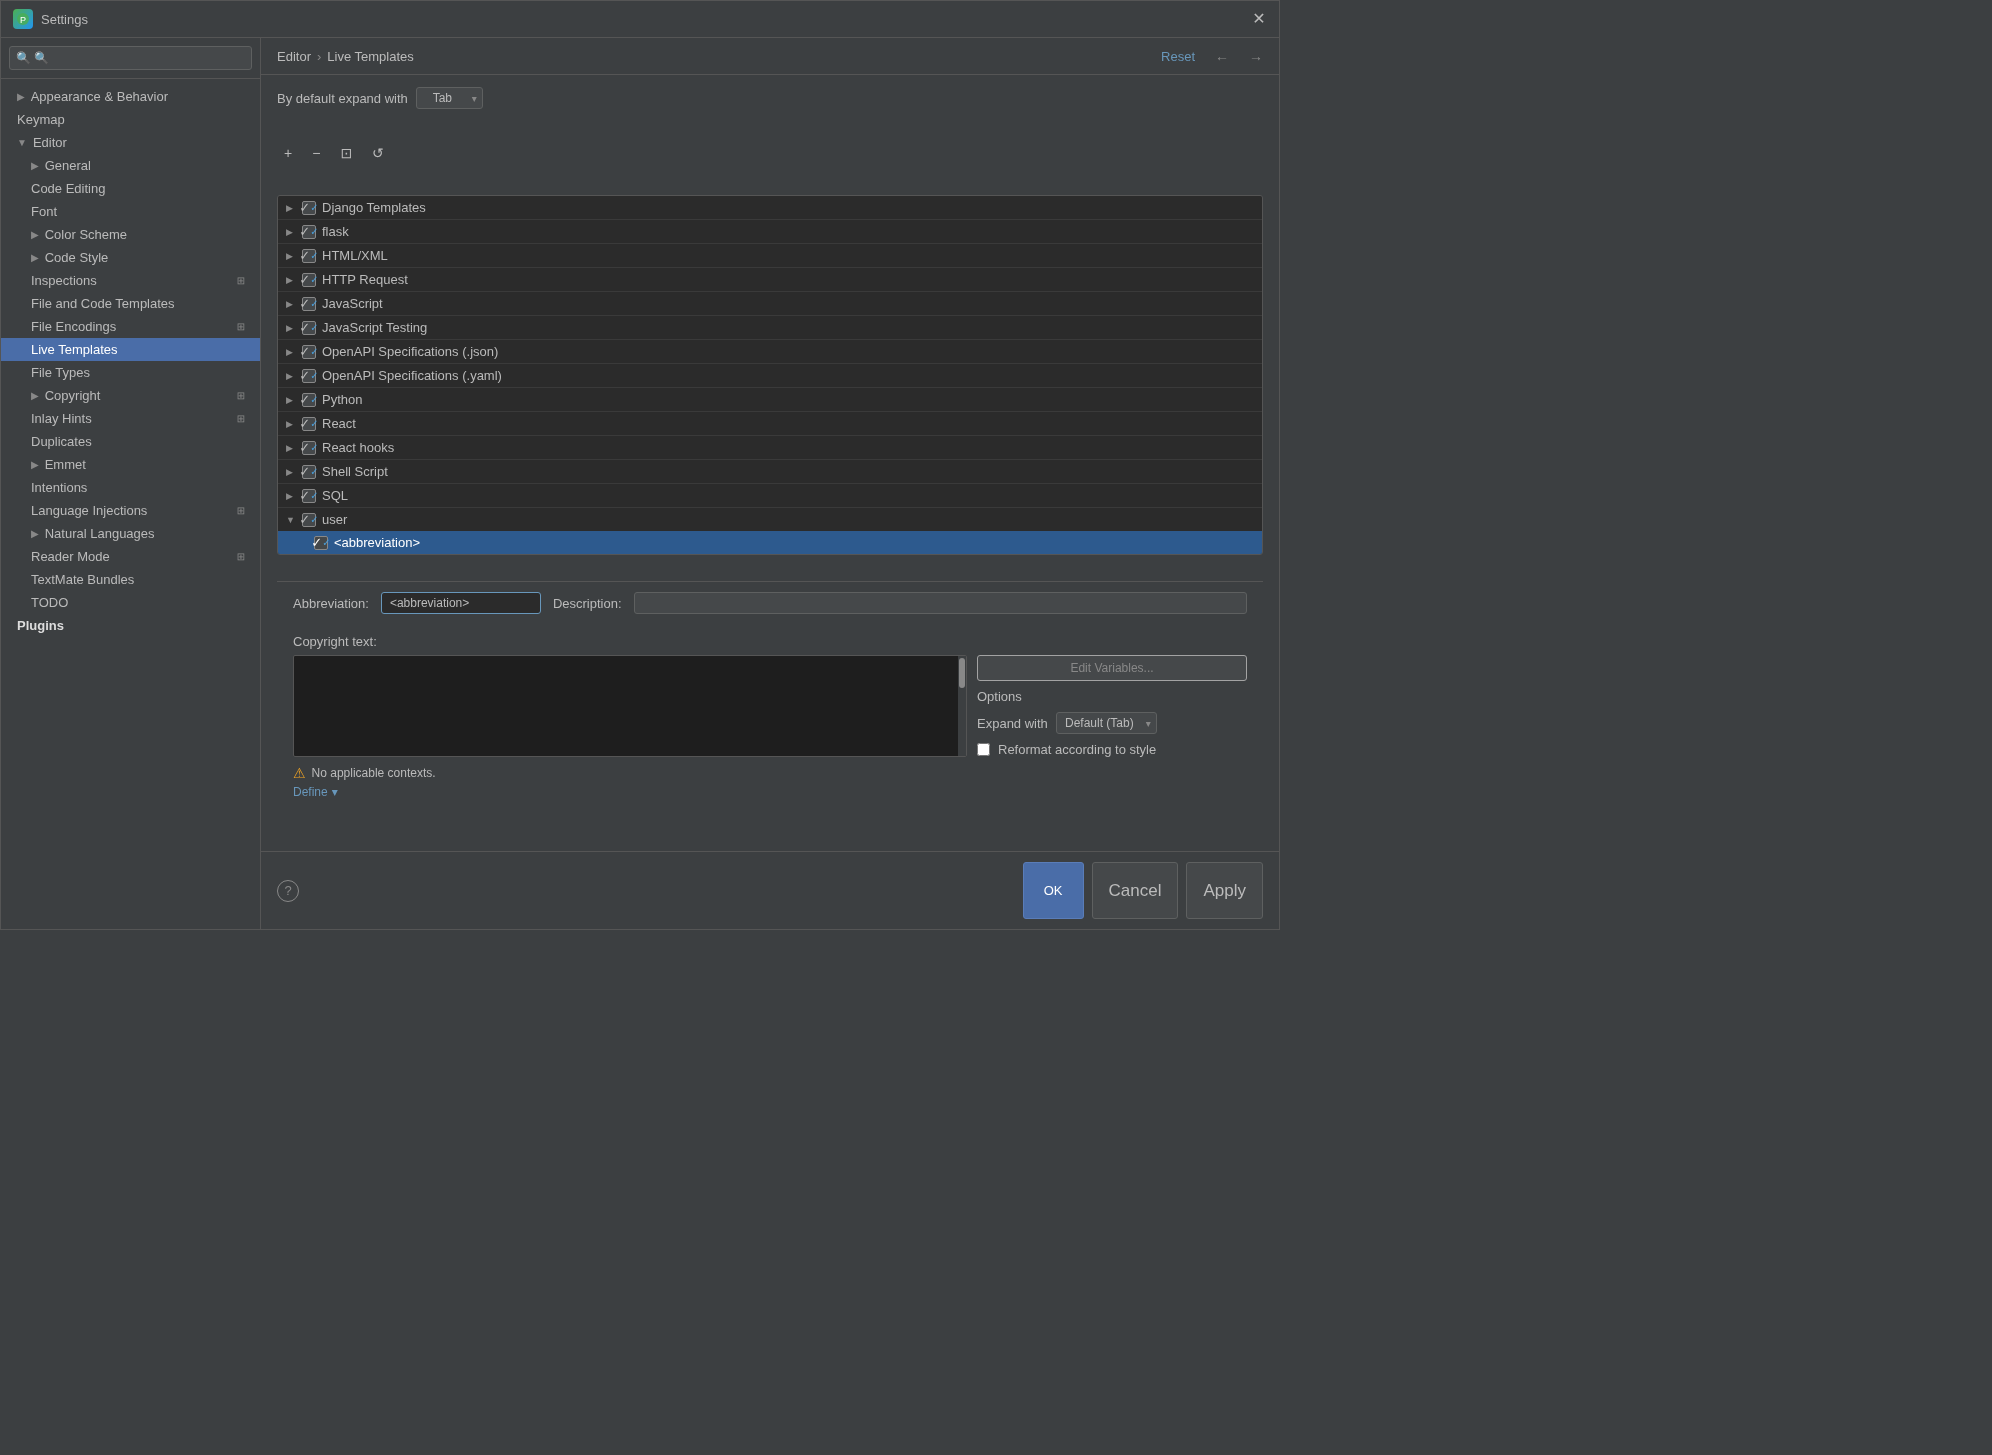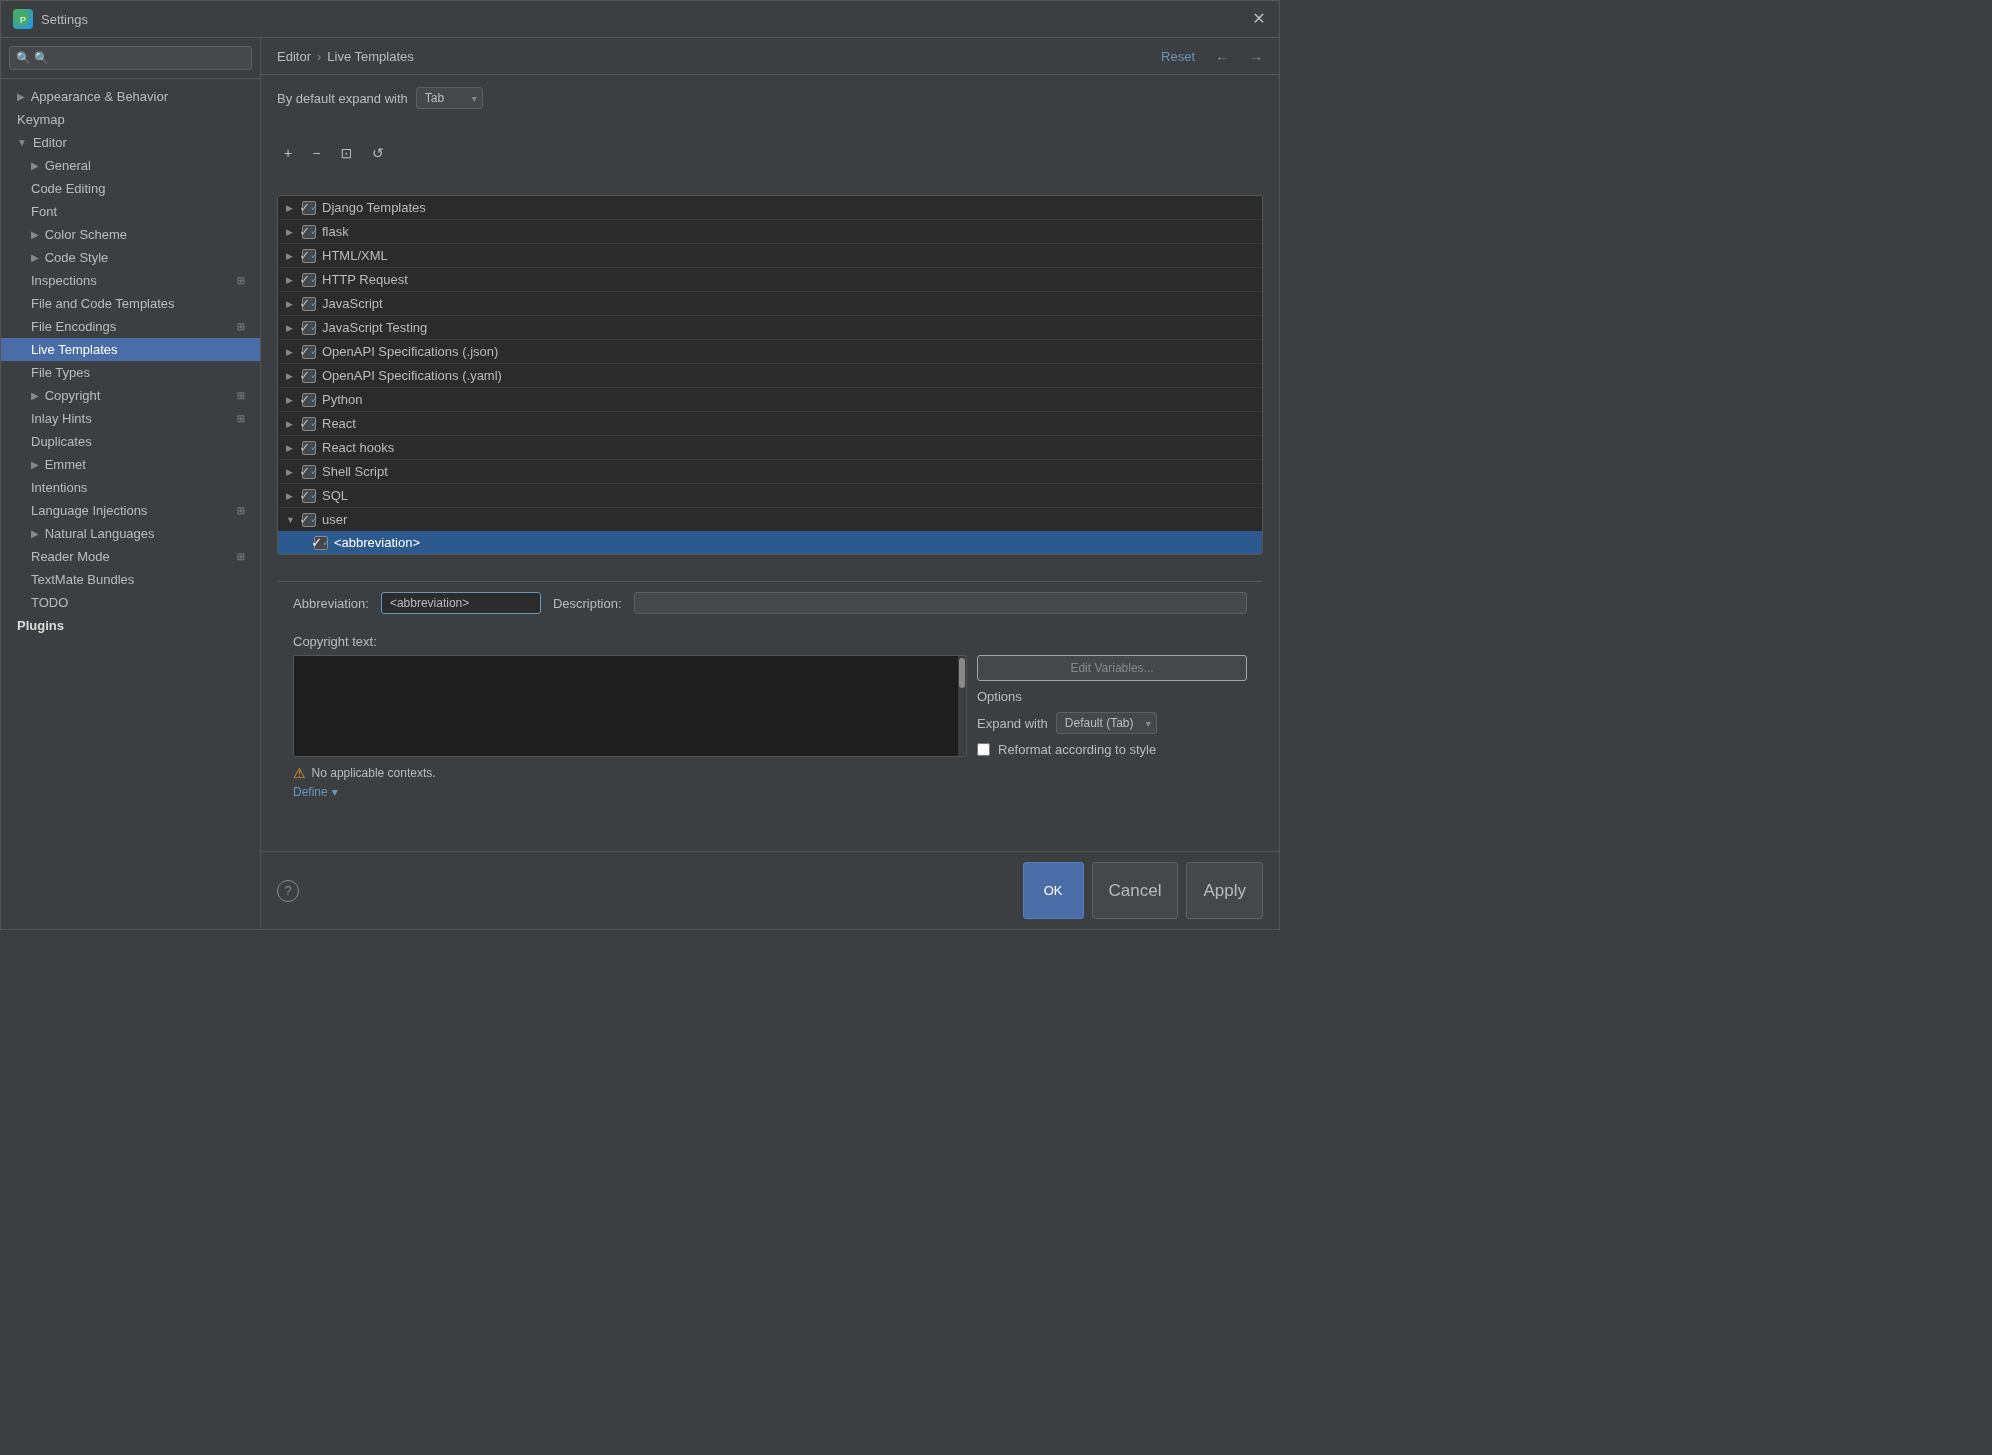--- a/index.html
+++ b/index.html
@@ -228,20 +228,21 @@
       background: #45484a;
       border: 1px solid #5e6060;
       border-radius: 3px;
       padding: 3px 20px 3px 8px;
       color: #bbbbbb;
       font-size: 12px;
       appearance: none;
       -webkit-appearance: none;
       cursor: pointer;
       position: relative;
+      text-align: center;
     }
 
     .toolbar-row {
       display: flex;
       align-items: center;
       gap: 6px;
       margin-bottom: 4px;
     }
 
     .tool-btn {

